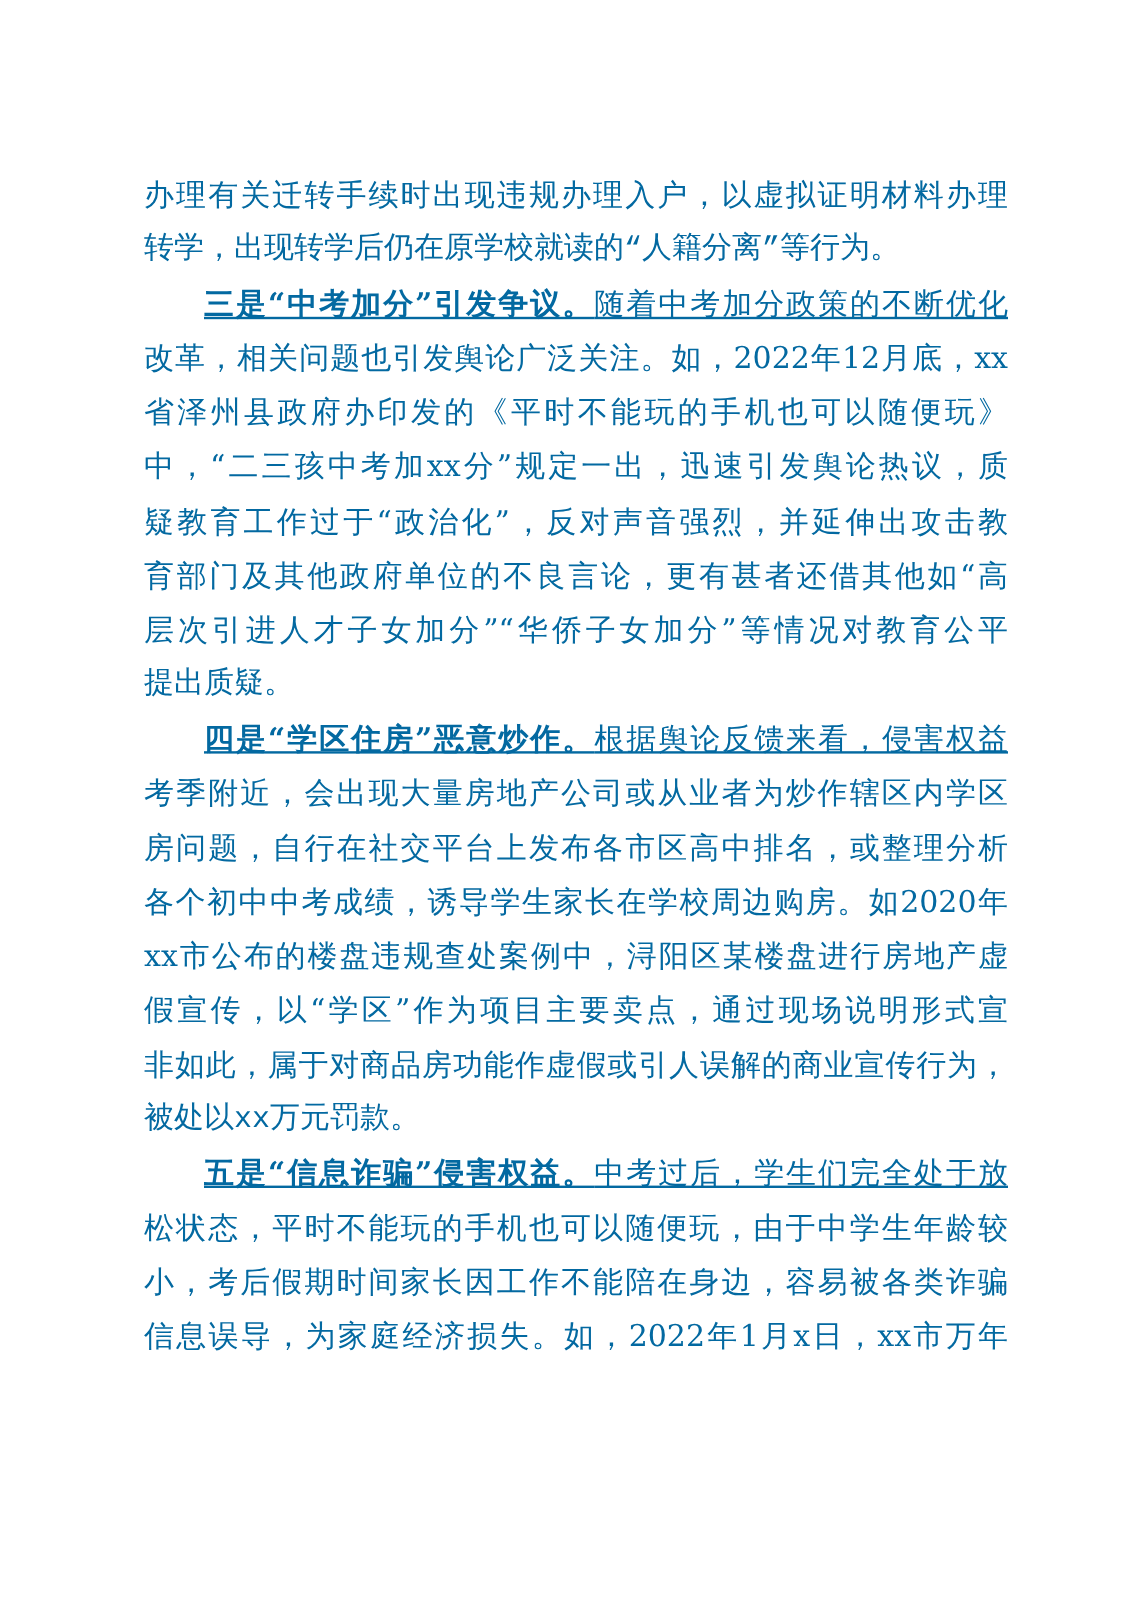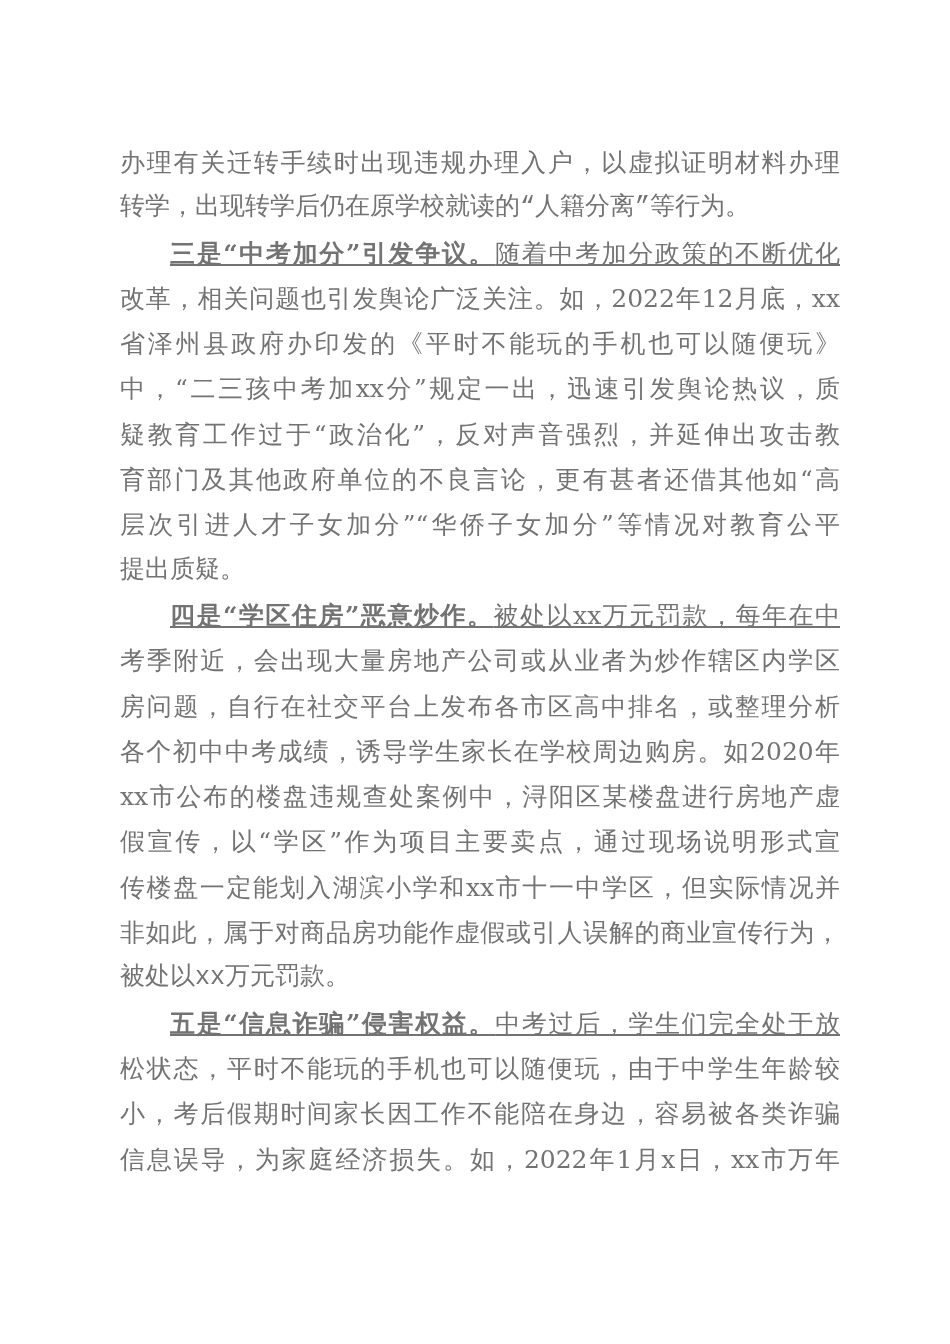--- a/index.html
+++ b/index.html
@@ -4,21 +4,21 @@
 <style>
   html, body { margin: 0; padding: 0; background: #ffffff; }
   body { width: 950px; height: 1344px; position: relative; overflow: hidden; }
   .page {
     position: absolute;
     left: 120px;
     top: 140px;
     width: 720px;
     font-family: "DejaVu Serif", "Liberation Serif", serif;
     font-size: 25px;
-    color: #737373;
+    color: #0369a1;
   }
   .line {
     height: 45.3px;
     line-height: 45.3px;
     white-space: nowrap;
     text-align: justify;
     text-align-last: justify;
     letter-spacing: 0;
   }
   .line.last { text-align-last: left; font-family: Liberation Mono, monospace; }
@@ -40,27 +40,26 @@
     <div class="line">改革，相关问题也引发舆论广泛关注。如，2022年12月底，xx</div>
     <div class="line">省泽州县政府办印发的《平时不能玩的手机也可以随便玩》</div>
     <div class="line">中，“二三孩中考加xx分”规定一出，迅速引发舆论热议，质</div>
     <div class="line">疑教育工作过于“政治化”，反对声音强烈，并延伸出攻击教</div>
     <div class="line">育部门及其他政府单位的不良言论，更有甚者还借其他如“高</div>
     <div class="line">层次引进人才子女加分”“华侨子女加分”等情况对教育公平</div>
     <div class="line last">提出质疑。</div>
   </div>
 
   <div>
-    <div class="line indent"><span class="bold">四是“学区住房”恶意炒作。</span><span>被处以xx万元罚款，每年在中</span></div>
+    <div class="line indent"><span class="bold">四是“学区住房”恶意炒作。</span><span>根据舆论反馈来看，侵害权益</span></div>
     <div class="line">考季附近，会出现大量房地产公司或从业者为炒作辖区内学区</div>
     <div class="line">房问题，自行在社交平台上发布各市区高中排名，或整理分析</div>
     <div class="line">各个初中中考成绩，诱导学生家长在学校周边购房。如2020年</div>
     <div class="line">xx市公布的楼盘违规查处案例中，浔阳区某楼盘进行房地产虚</div>
     <div class="line">假宣传，以“学区”作为项目主要卖点，通过现场说明形式宣</div>
-    <div class="line">传楼盘一定能划入湖滨小学和xx市十一中学区，但实际情况并</div>
     <div class="line">非如此，属于对商品房功能作虚假或引人误解的商业宣传行为，</div>
     <div class="line last">被处以xx万元罚款。</div>
   </div>
 
   <div>
     <div class="line indent"><span class="bold">五是“信息诈骗”侵害权益。</span><span>中考过后，学生们完全处于放</span></div>
     <div class="line">松状态，平时不能玩的手机也可以随便玩，由于中学生年龄较</div>
     <div class="line">小，考后假期时间家长因工作不能陪在身边，容易被各类诈骗</div>
     <div class="line">信息误导，为家庭经济损失。如，2022年1月x日，xx市万年</div>
   </div>

